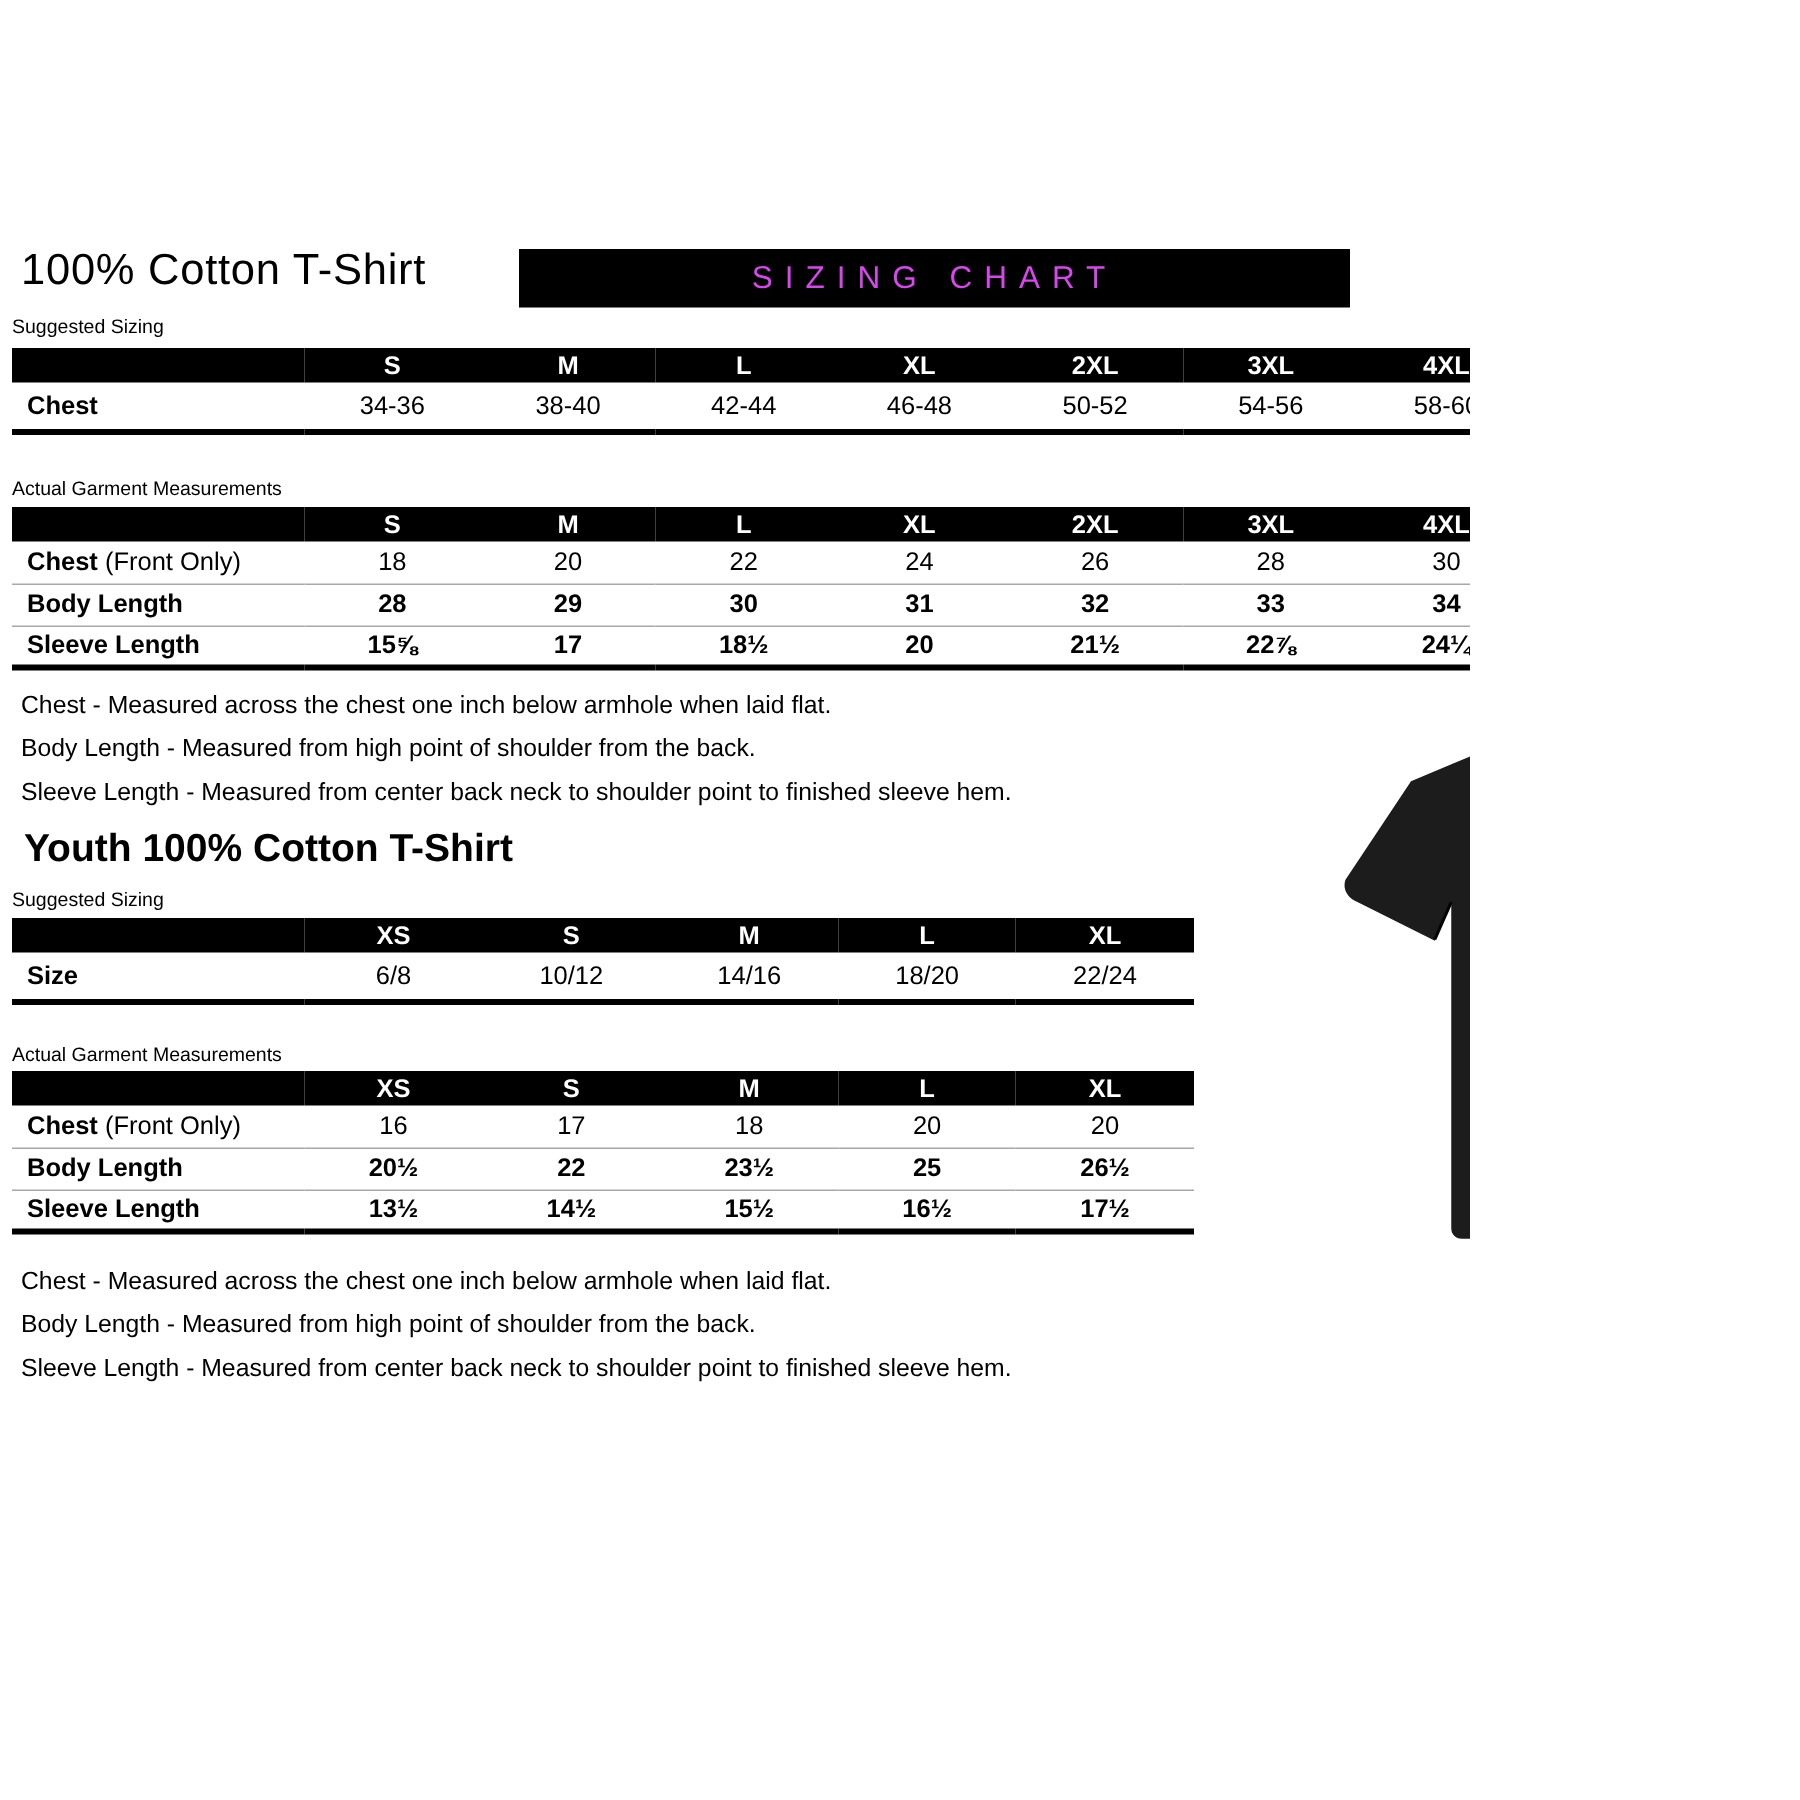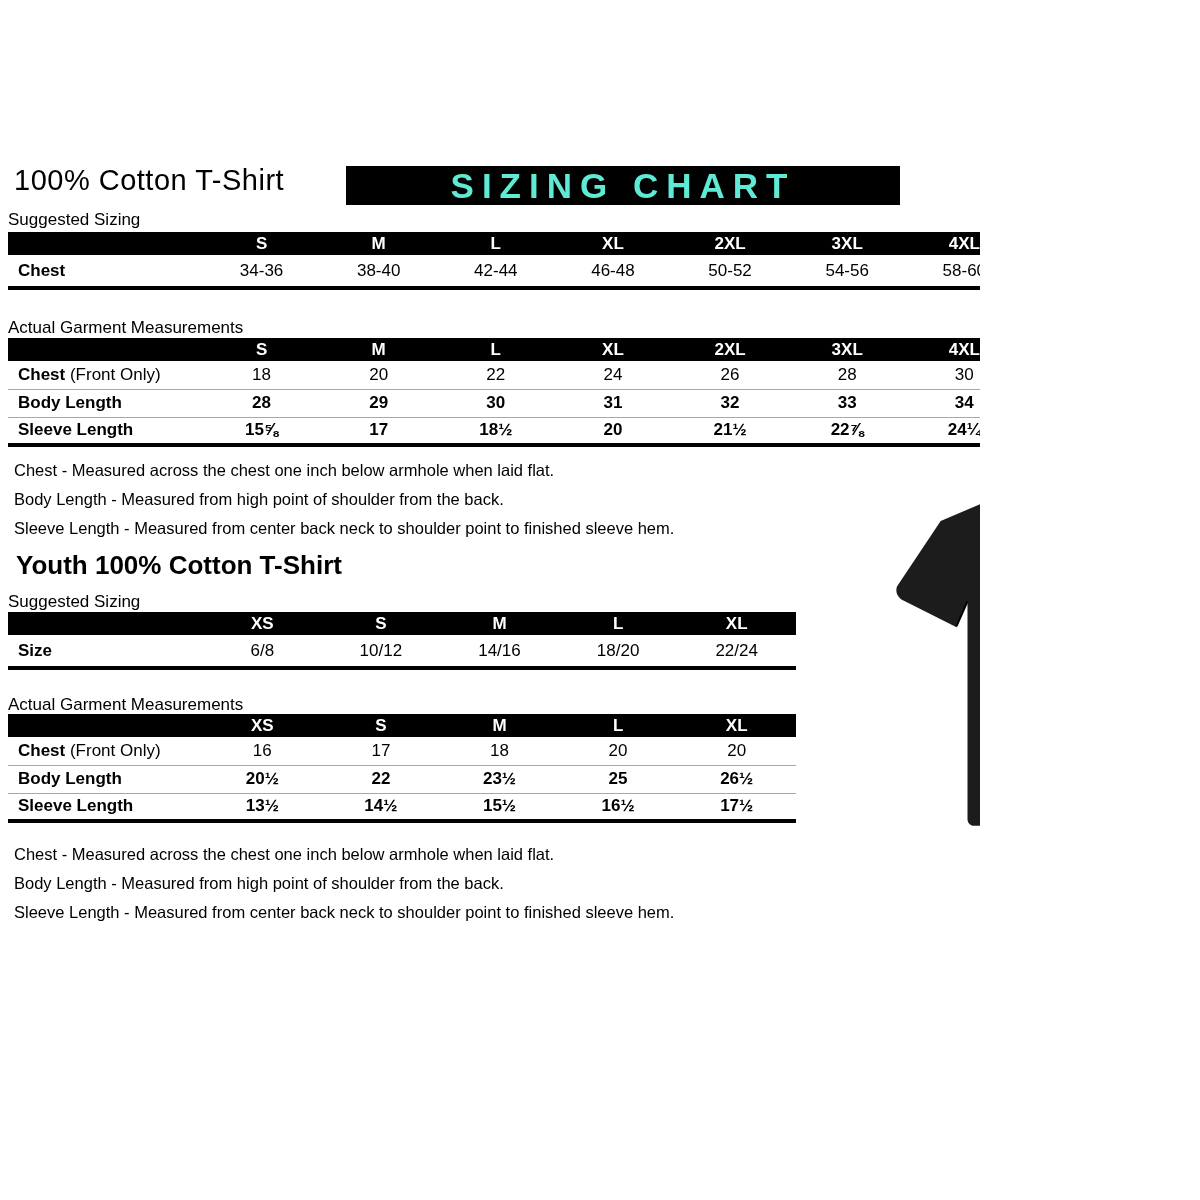--- a/index.html
+++ b/index.html
@@ -18,31 +18,31 @@
     left: 14px; top: 164px;
     font-size: 29px;
     font-weight: normal;
     letter-spacing: 0.5px;
   }
   .banner {
     position: absolute;
     left: 346px; top: 166px;
     width: 554px; height: 39px;
     background: #000000;
-    color: #5eead4;
-    font-size: 35px;
-    font-weight: bold;
+    color: #d946ef;
+    font-size: 21px;
+    font-weight: normal;
     letter-spacing: 8px;
     display: flex;
     align-items: center;
     justify-content: center;
   }
   .section-label {
     position: absolute;
-    font-size: 17px;
+    font-size: 13px;
     font-weight: normal;
   }
   .youth-title {
     position: absolute;
     left: 4px; top: 550px;
     font-size: 26px;
     font-weight: bold;
     margin-left: 12px;
   }
   table.sizing-table {

